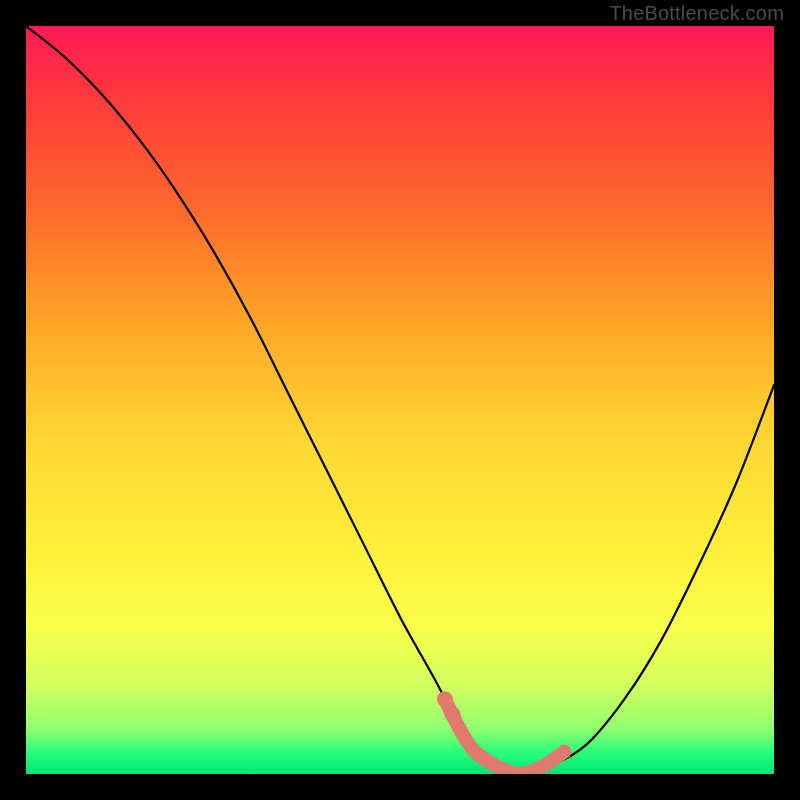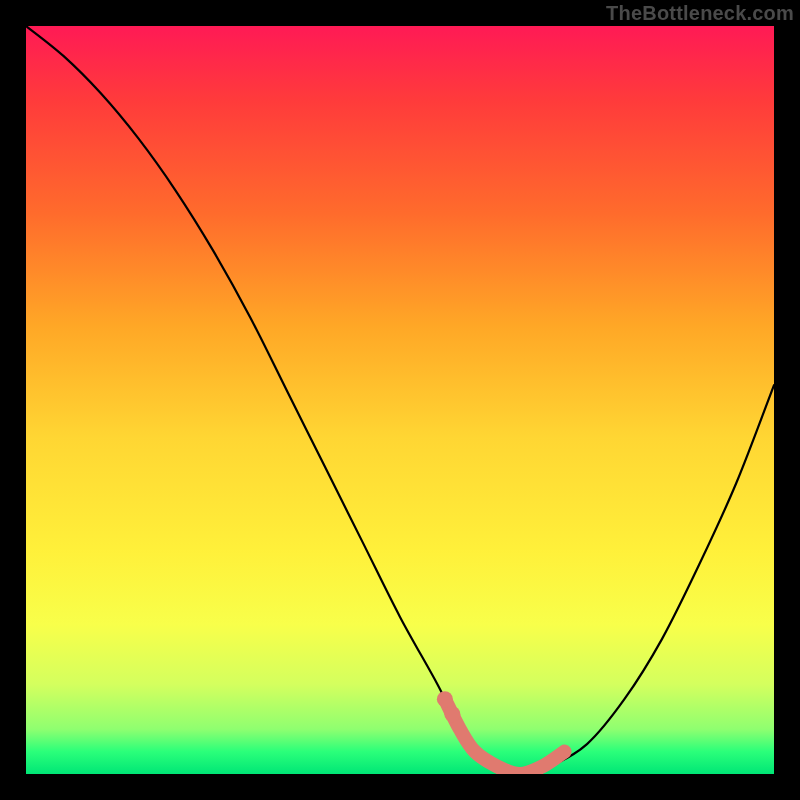--- a/index.html
+++ b/index.html
@@ -27,24 +27,24 @@
       #f8ff4a 80%,
       #d4ff5e 88%,
       #8fff70 94%,
       #2bff7a 97%,
       #00e676 100%);
     overflow: visible;
   }
   .watermark {
     position: absolute;
     top: 2px;
-    right: 6px;
+    right: 16px;
     color: #4a4a4a;
     font-size: 20px;
-    font-weight: 700;
+    font-weight: 400;
     letter-spacing: 0.2px;
     z-index: 5;
   }
   svg.curve {
     position: absolute;
     left: 0;
     top: 0;
     width: 748px;
     height: 748px;
     z-index: 3;

